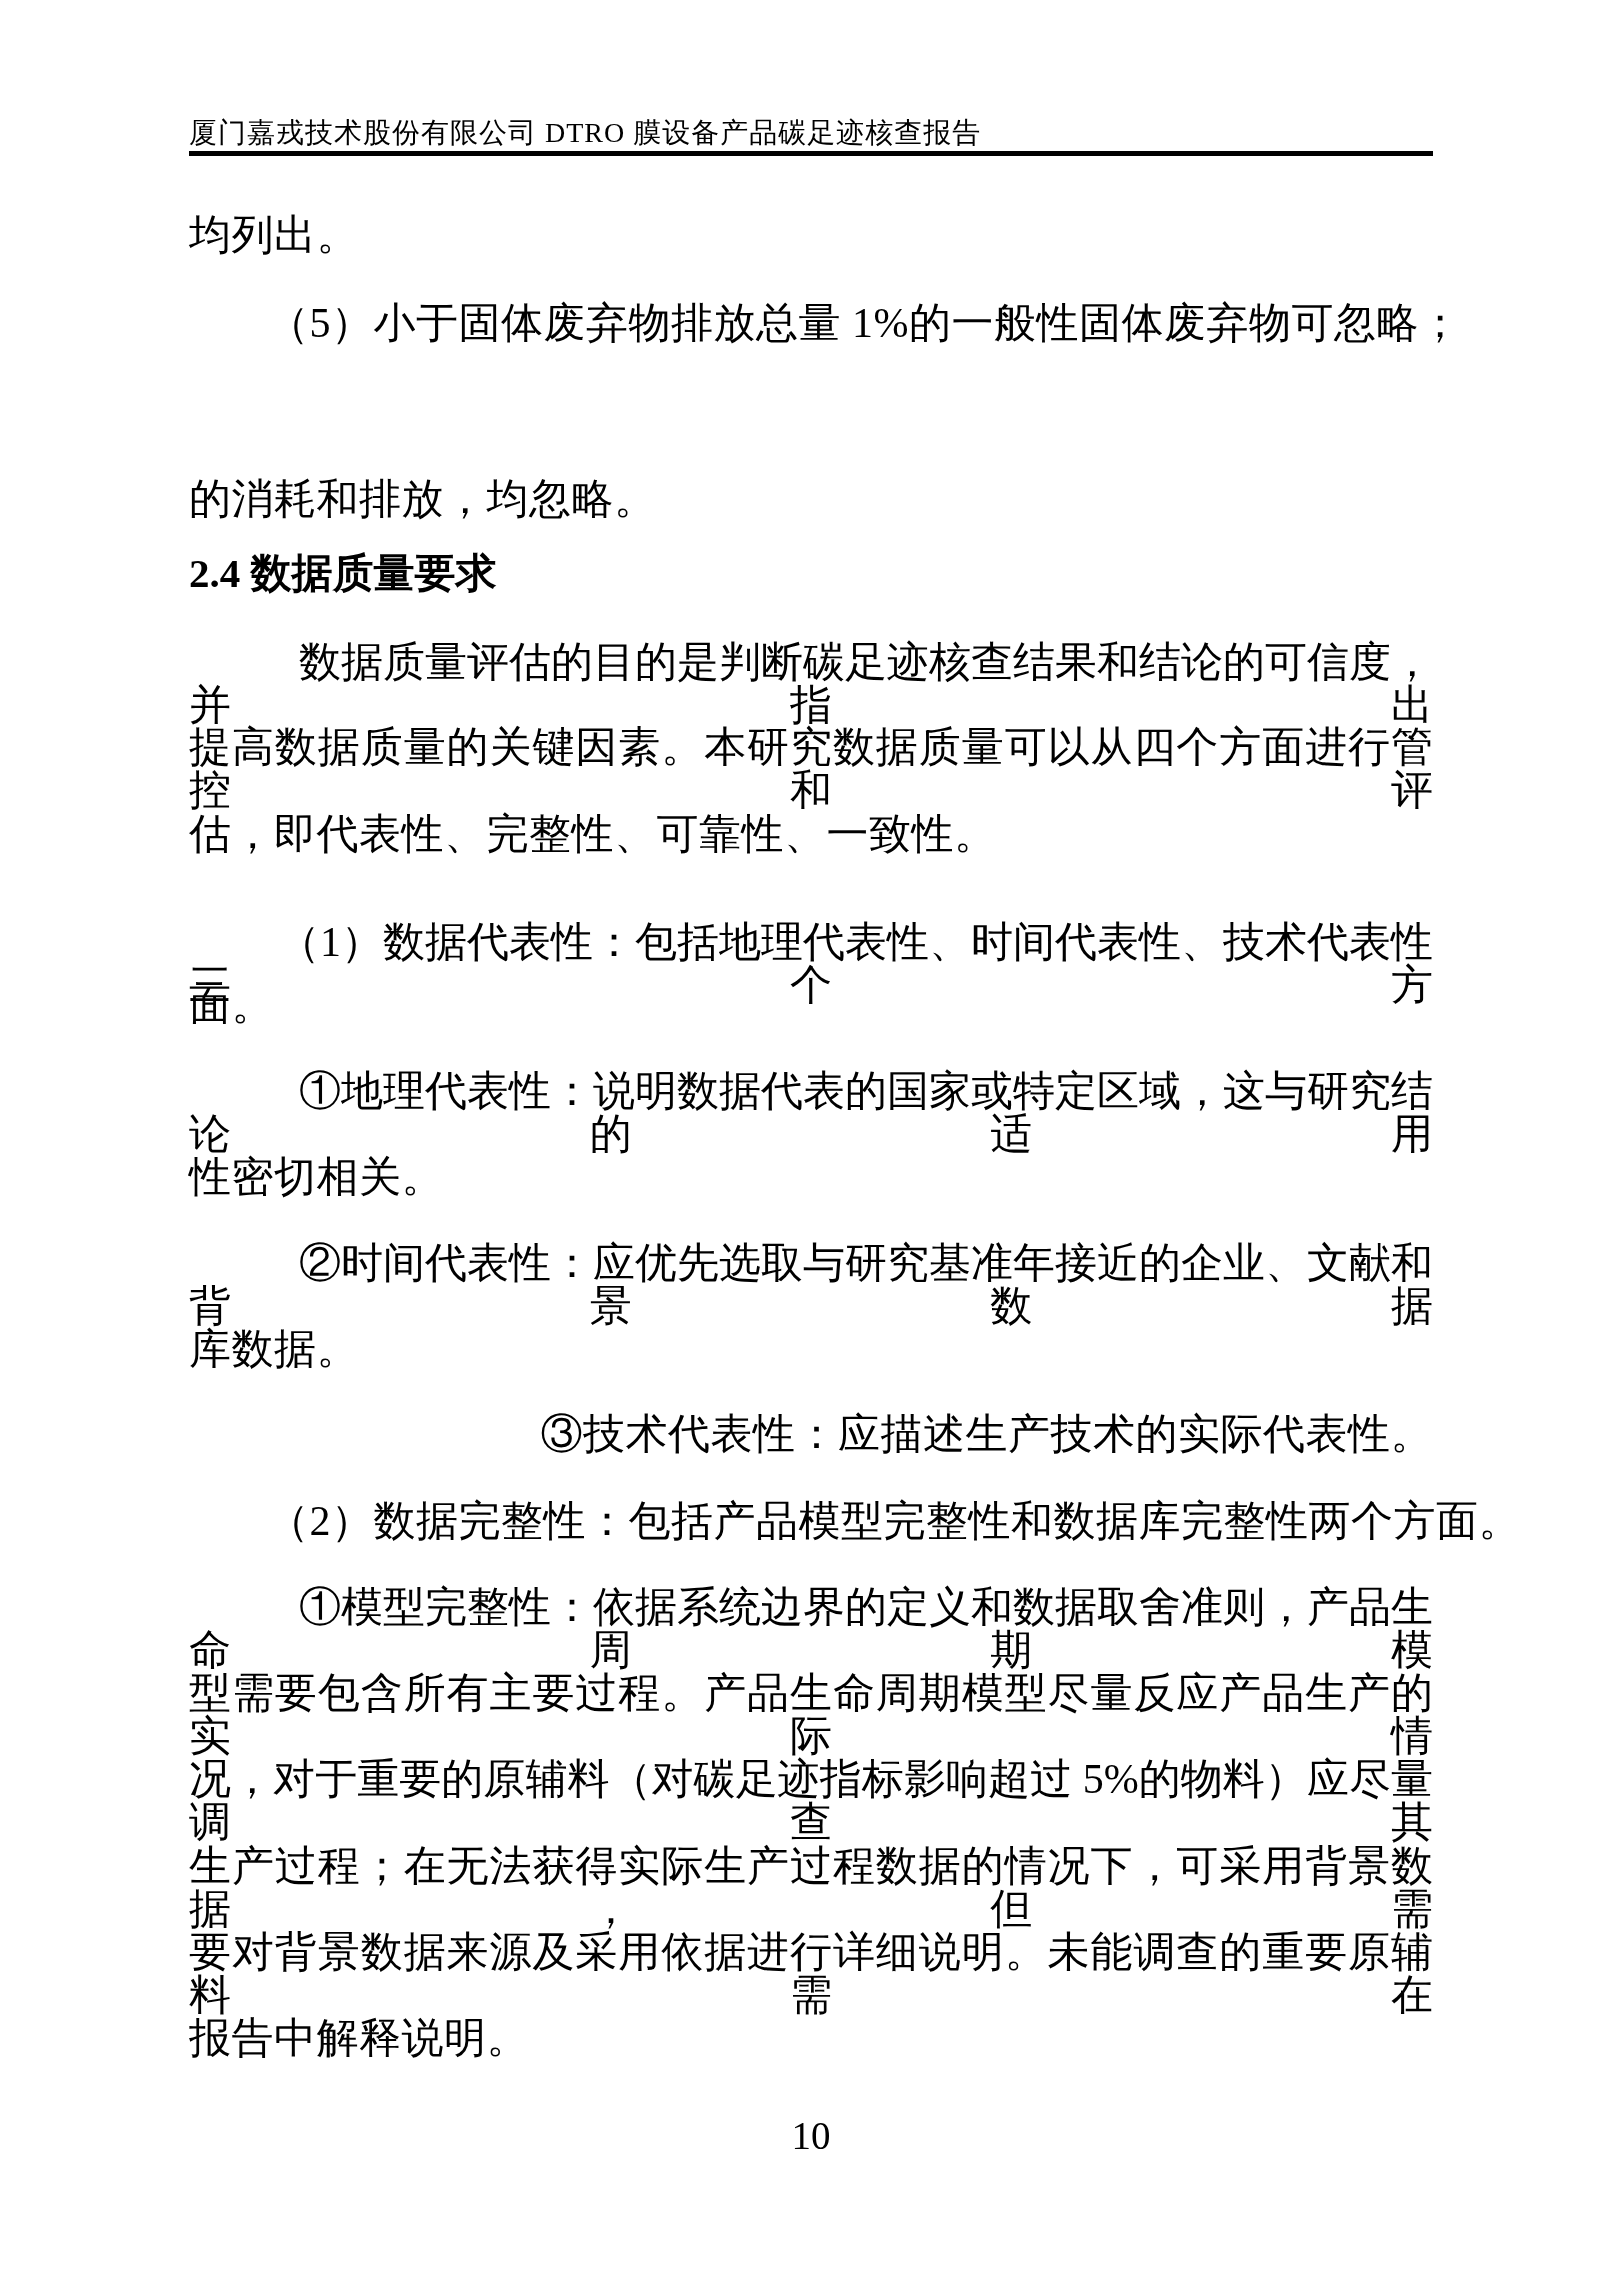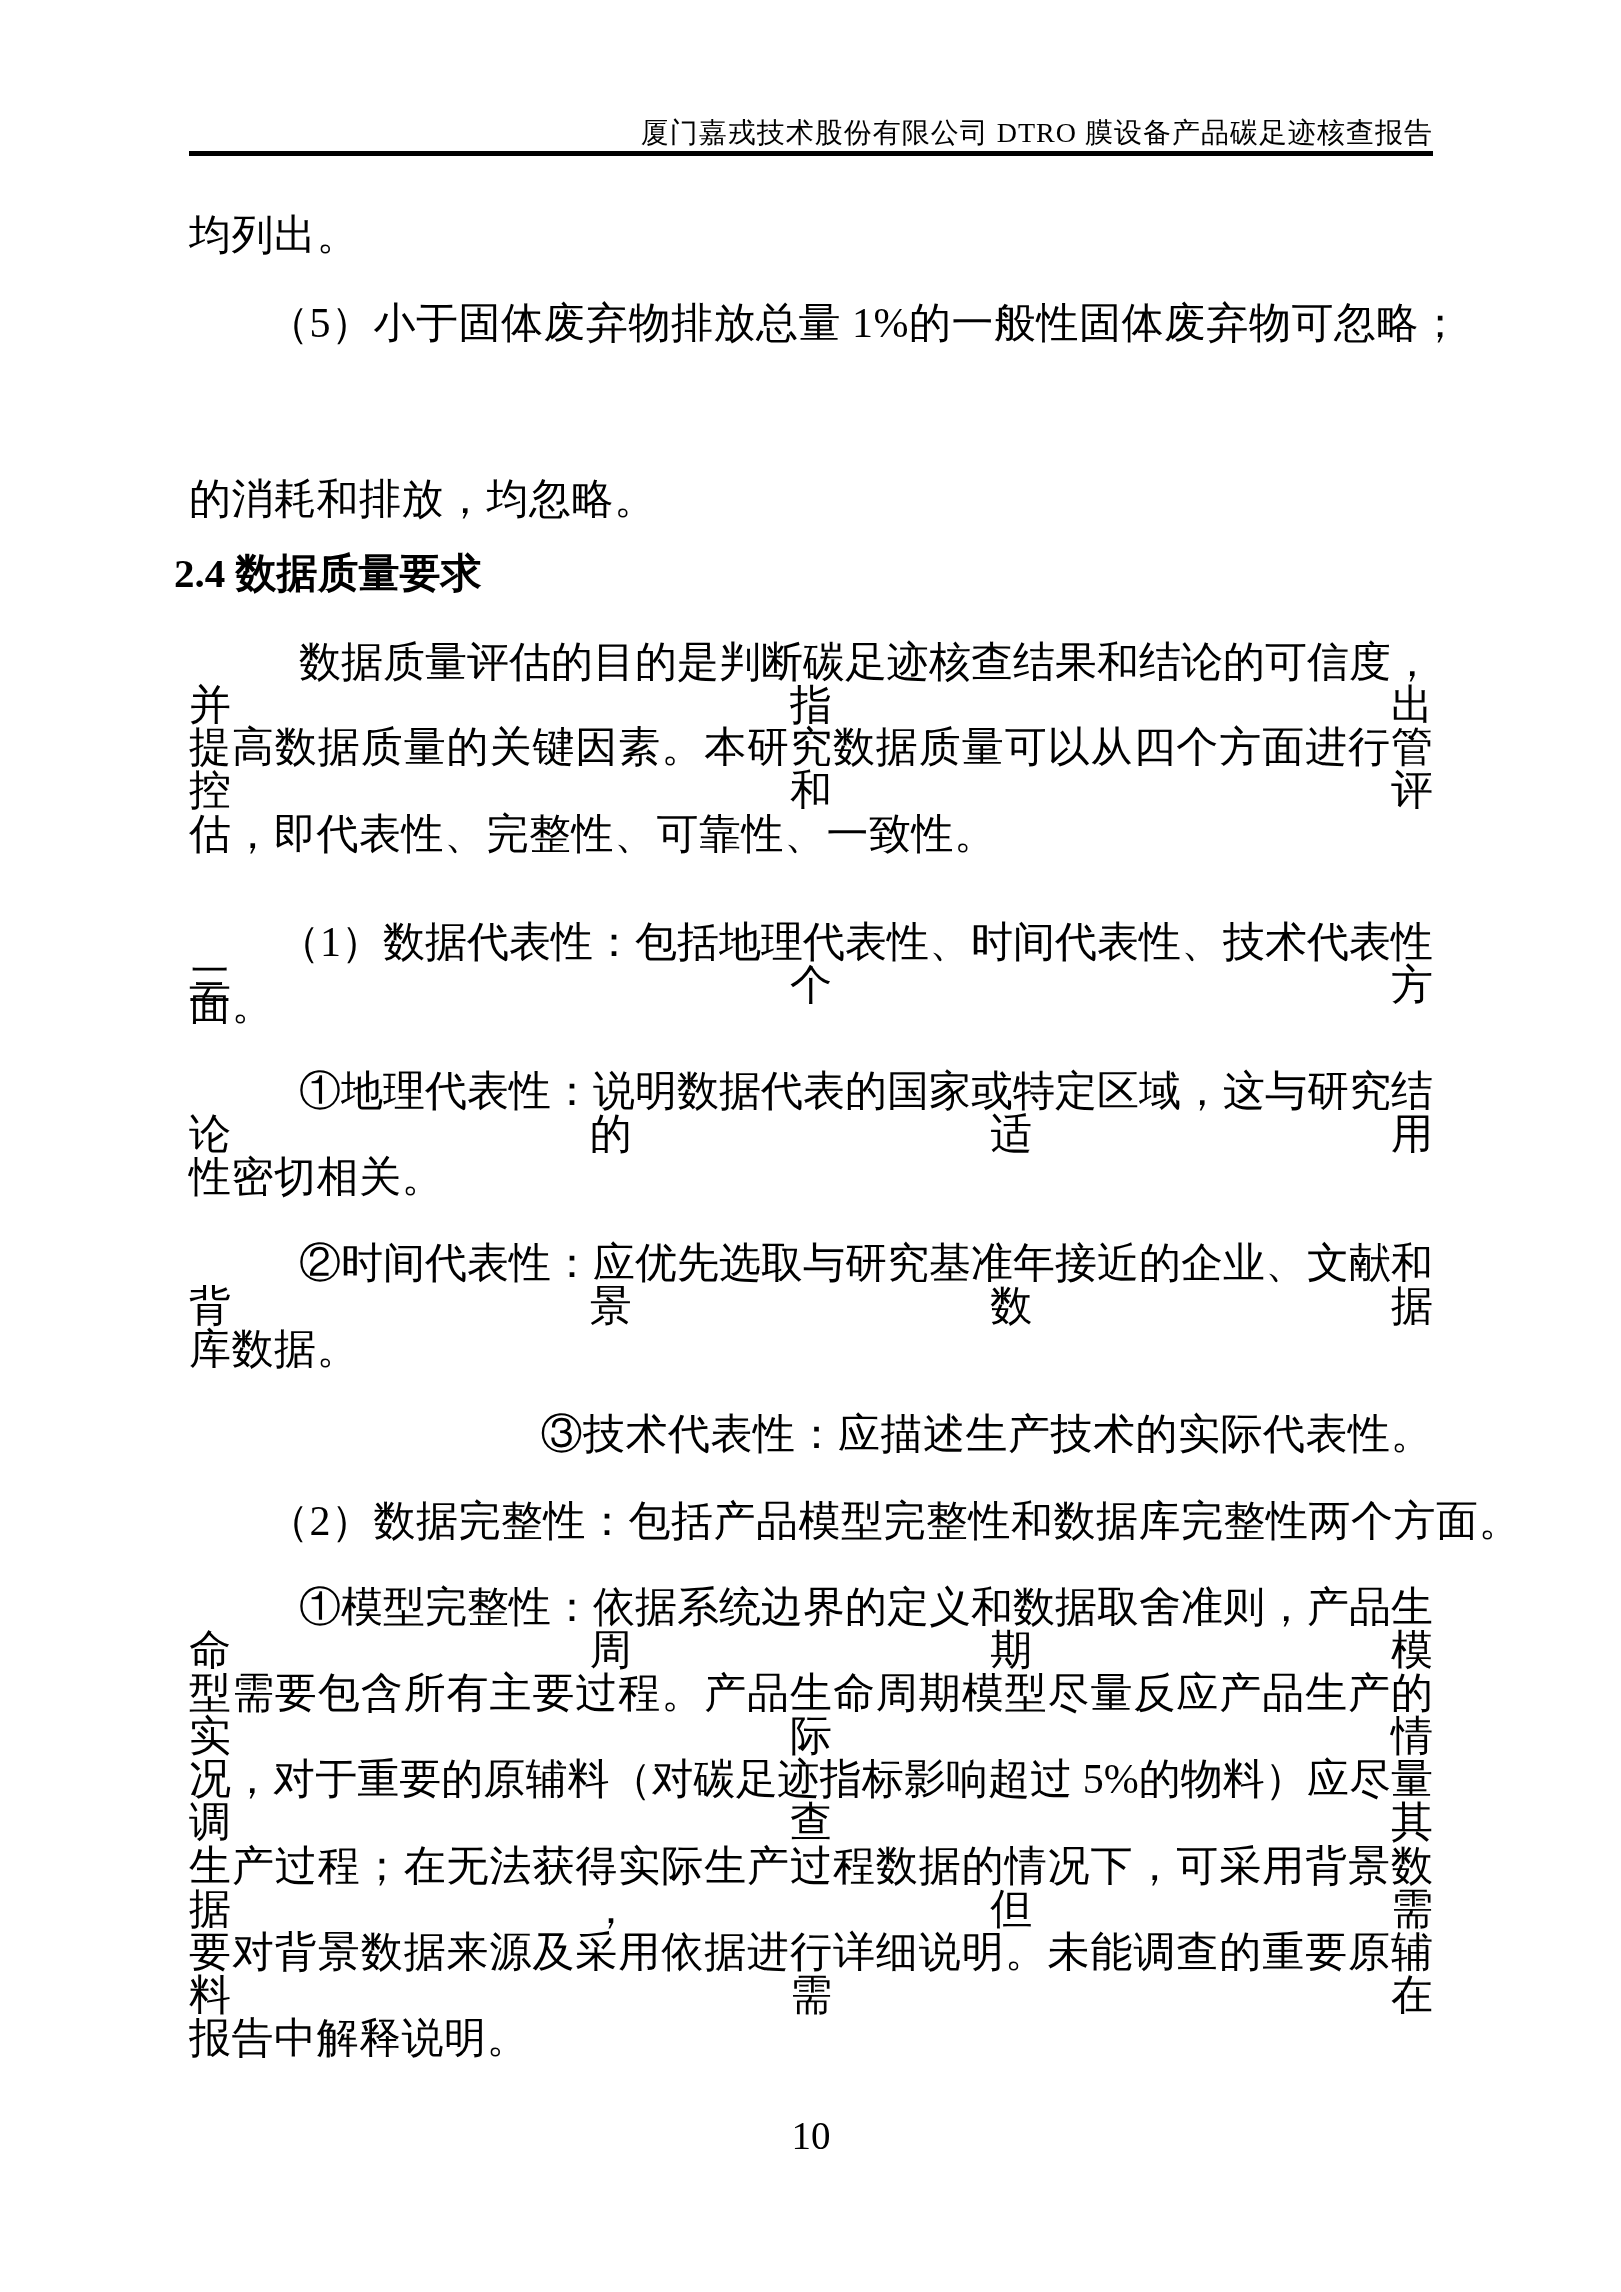--- a/index.html
+++ b/index.html
@@ -14,21 +14,21 @@
     background: #ffffff;
     font-family: "Liberation Serif", "DejaVu Serif", serif;
     color: #000000;
     overflow: hidden;
   }
   .header-title {
     position: absolute;
     top: 116px;
     left: 189px;
     width: 1244px;
-    text-align: right;
+    text-align: left;
     font-size: 28px;
     line-height: 33px;
     letter-spacing: 1px;
     white-space: nowrap;
   }
   .header-rule {
     position: absolute;
     top: 151px;
     left: 189px;
     width: 1244px;
@@ -50,21 +50,21 @@
     text-align-last: justify;
     text-justify: inter-character;
     letter-spacing: 0;
   }
   .line.ind {
     text-indent: 78px;
     text-align: right;
   }
   .section-heading {
     position: absolute;
-    left: 174px;
+    left: 189px;
     width: 1244px;
     font-size: 41px;
     line-height: 45px;
     font-weight: bold;
     white-space: nowrap;
   }
   .page-number {
     position: absolute;
     top: 2119px;
     left: 189px;

